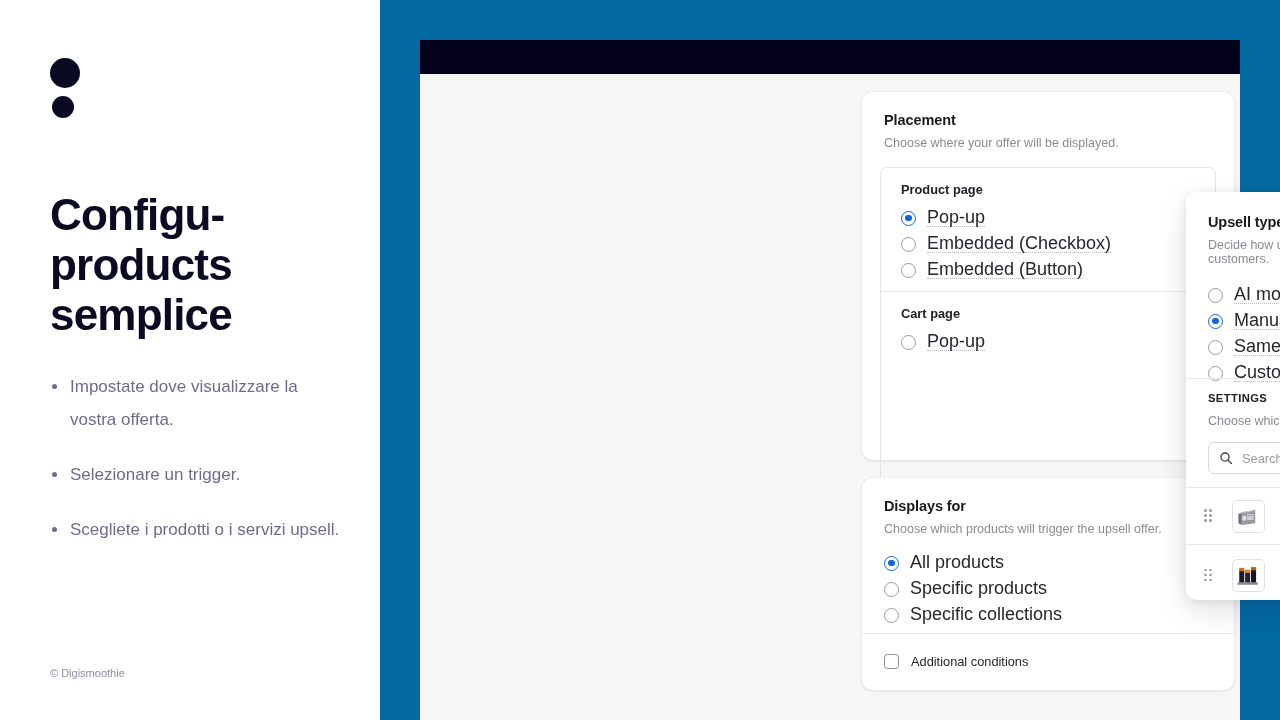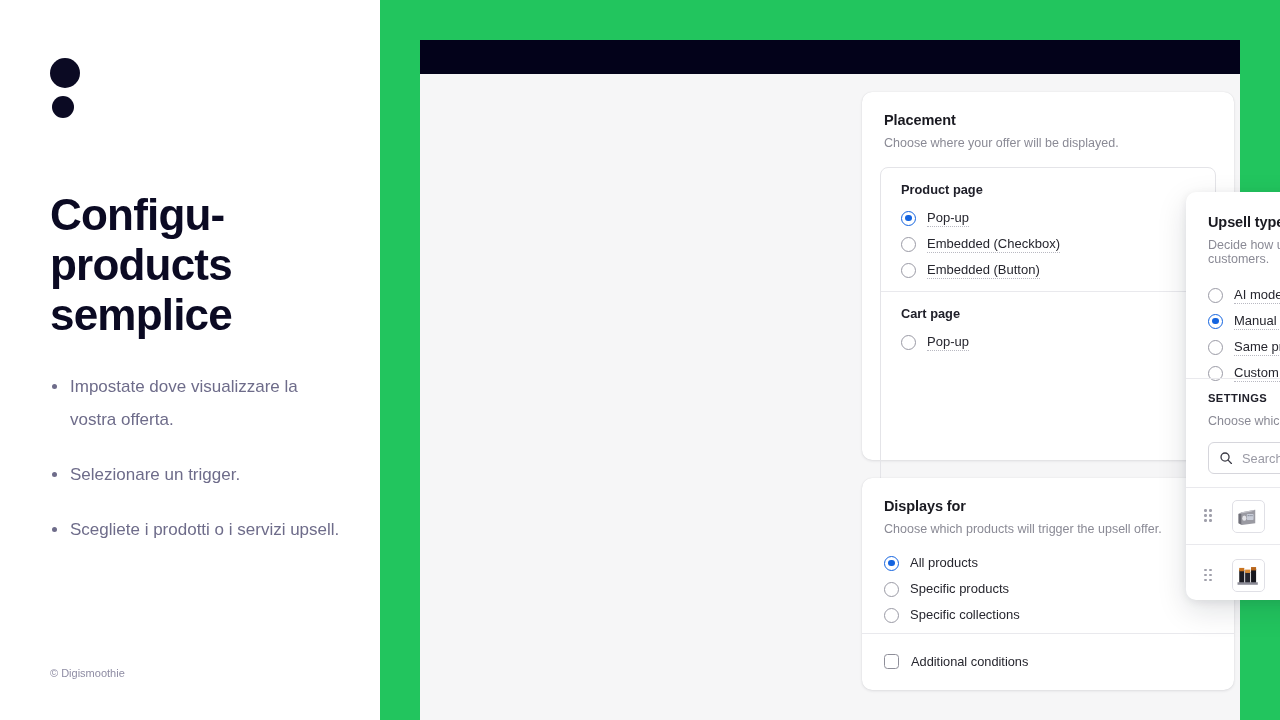--- a/index.html
+++ b/index.html
@@ -80,21 +80,21 @@
     left: 50px; top: 667px;
     font-size: 11px;
     color: #8E8CA3;
   }
 
   
   #right-panel {
     position: absolute;
     left: 380px; top: 0;
     width: 900px; height: 720px;
-    background: #22c55e;
+    background: #0369a1;
   }
 
   #browser-window {
     position: absolute;
     left: 40px; top: 40px;
     width: 820px; height: 680px;
     background: #F6F6F7;
     overflow: hidden;
   }
 
@@ -185,21 +185,21 @@
     content: "";
     position: absolute;
     left: 50%; top: 50%;
     width: 6.5px; height: 6.5px;
     margin: -3.25px 0 0 -3.25px;
     border-radius: 50%;
     background: #1464E0;
   }
   .radio-label {
     margin-left: 11px;
-    font-size: 13px;
+    font-size: 18px;
     color: #26262E;
     border-bottom: 1px dotted #B9B9C2;
     padding-bottom: 1px;
     line-height: 15px;
   }
 
   
   .check-row {
     display: flex;
     align-items: center;

